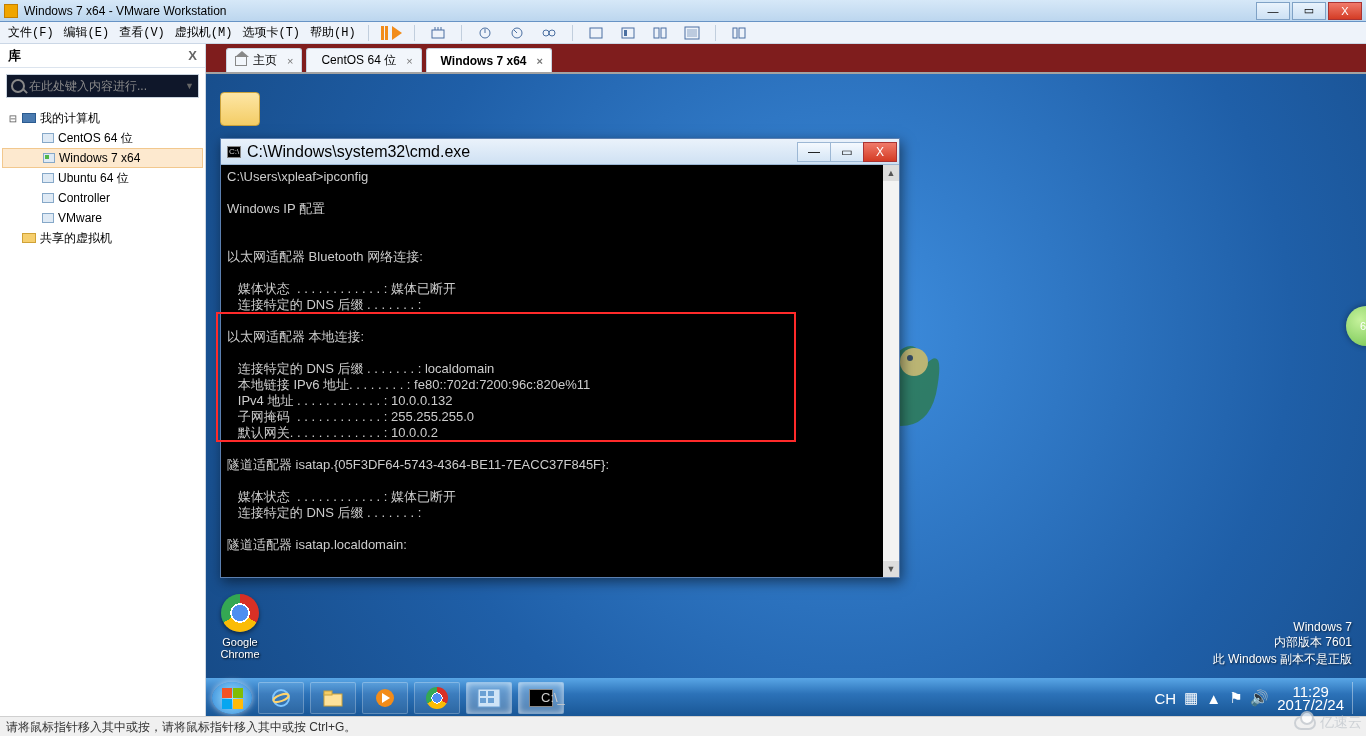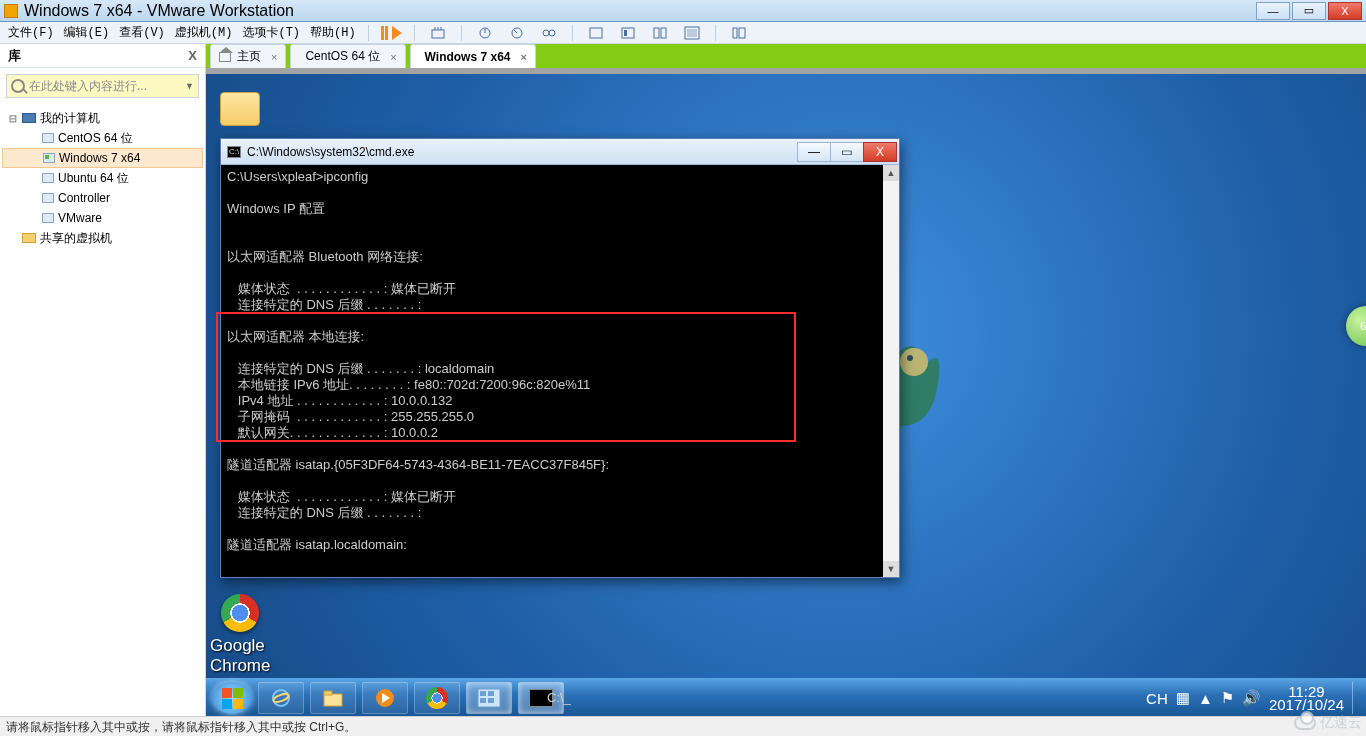--- a/index.html
+++ b/index.html
@@ -1,66 +1,66 @@
 <!DOCTYPE html>
 <html><head>
 <meta charset="utf-8">
 <style>
 * { margin:0; padding:0; box-sizing:border-box; font-family:"Microsoft YaHei","Segoe UI",Tahoma,sans-serif; }
 body { width:1366px; height:736px; background:#fff; overflow:hidden; position:relative; font-size:12px; }
 
 
 .outerbar { height:22px; background:linear-gradient(#d6e8f8,#bcd6ee); border-bottom:1px solid #6793c5; display:flex; align-items:center; padding:0 4px; }
 .outerbar .icon-sq { width:14px; height:14px; background:#f0a500; border:1px solid #c47f00; margin-right:6px; }
-.outerbar .ttl { color:#000; font-size:16px; }
+.outerbar .ttl { color:#000; font-size:12px; }
 .outerbar .ctrls { margin-left:auto; display:flex; gap:2px; }
 .outerbar .ctrls div { width:34px; height:18px; border:1px solid #7fa2c6; background:linear-gradient(#e9f3fc,#cde1f4); display:flex; align-items:center; justify-content:center; font-size:11px; }
 .outerbar .ctrls .close { background:linear-gradient(#f07a6a,#d43c25); color:#fff; border-color:#a33; }
 
 
 .menubar { height:22px; background:#eef3fa; display:flex; align-items:center; padding:0 8px; gap:10px; border-bottom:1px solid #cbd7e6; font-size:12px;}
 .menubar span { cursor:default;font-family:Liberation Mono, monospace; }
 
 .menubar .sep { width:1px; height:16px; background:#c1cedd; margin:0 2px;}
 .tb-btn { display:inline-flex; align-items:center; justify-content:center; width:22px; height:20px; }
 .tb-btn svg { width:16px; height:16px; }
 .play { display:flex; gap:1px; }
 .play .bar { width:3px; height:14px; background:#f28c1a; }
 .play .tri { width:0; height:0; border-top:7px solid transparent; border-bottom:7px solid transparent; border-left:10px solid #f28c1a; margin-left:3px;}
 
 
 .main { display:flex; height:674px; }
 .sidebar { width:206px; border-right:1px solid #cfd8e3; display:flex; flex-direction:column; }
 .side-hdr { height:24px; display:flex; align-items:center; padding:0 8px; font-weight:bold; font-size:13px; border-bottom:1px solid #dce4ee;}
 .side-hdr .x { margin-left:auto; color:#666; cursor:default;}
-.search { margin:6px; height:24px; border:1px solid #c8d2dd; display:flex; align-items:center; padding:4px 4px; gap:4px; color:#8a8a8a; background:#fef9c3;}
+.search { margin:6px; height:24px; border:1px solid #c8d2dd; display:flex; align-items:center; padding:4px 4px; gap:4px; color:#8a8a8a; background:#0f172a;}
 .search .mag { width:14px; height:14px; border:2px solid #888; border-radius:50%; position:relative;}
 .search .mag:after{content:'';position:absolute;width:6px;height:2px;background:#888;transform:rotate(45deg);left:9px;top:9px;}
 .search .dd { margin-left:auto; font-size:9px; color:#666;}
 .tree { padding:4px 2px; font-size:12px; }
 .tree .row { display:flex; align-items:center; height:20px; padding-left:6px; gap:4px; cursor:default;}
 .tree .row.l2 { padding-left:40px; }
 .tree .row.sel { background:#fde9cf; border:1px solid #f2c88e; }
 .tree .tg { width:10px; text-align:center; color:#555; font-size:10px;}
 .tree .pc-ico { width:14px; height:10px; background:#4b7bb0; border:1px solid #2b5b90;}
 .tree .vm-ico { width:12px; height:10px; border:1px solid #86a8c8; background:#dfeaf5;}
 .tree .vm-ico.on:before{content:'';display:block;margin:1px;width:4px;height:4px;background:#53b648;}
 .tree .fld-ico{width:14px;height:10px;background:#f6cf6e;border:1px solid #d0a236;}
 
 .content { flex:1; background:#2a6bbf; position:relative; }
-.tabs { height:30px; background:#84cc16; display:flex; align-items:flex-end; padding:0 4px; gap:4px; border-bottom:6px solid #a3a3a3;}
+.tabs { height:30px; background:#7f1d1d; display:flex; align-items:flex-end; padding:0 20px; gap:4px; border-bottom:2px solid #a3a3a3;}
 .tab { height:24px; background:#f2f6fb; border:1px solid #c7d3e1; border-bottom:none; border-radius:3px 3px 0 0; display:flex; align-items:center; padding:0 8px; gap:6px; font-size:12px;}
 .tab.active { background:#fff; font-weight:bold; }
 .tab .x { color:#777; font-size:11px; margin-left:4px;}
 .tab .h-ico{width:12px;height:10px;border:1px solid #888;position:relative;}
 .tab .h-ico:before{content:'';position:absolute;top:-6px;left:-1px;width:0;height:0;border-left:7px solid transparent;border-right:7px solid transparent;border-bottom:6px solid #888;}
 
 
 .vmarea { position:absolute; top:30px; left:0; right:0; bottom:0; background:#2a6bbf; background:radial-gradient(circle at 55% 40%, #3f8fe0 0%, #1f5fa8 60%, #164a86 100%); }
-.dicon { position:absolute; width:60px; text-align:left; color:#fff; font-size:17px; text-shadow:1px 1px 2px #000;}
+.dicon { position:absolute; width:60px; text-align:center; color:#fff; font-size:11px; text-shadow:1px 1px 2px #000;}
 .dicon .sq{ width:40px; height:34px; margin:0 auto 4px; border-radius:4px;}
 .chrome .sq{ background:radial-gradient(circle at 50% 50%, #4e8ef0 0 30%, #fff 30% 36%, transparent 36%), conic-gradient(#d93025 0 120deg,#fbbc05 120deg 240deg,#34a853 240deg 360deg); border-radius:50%; width:38px;height:38px; box-shadow:0 2px 4px rgba(0,0,0,.5);}
 .folder .sq{ background:linear-gradient(#fde6a5,#f4cd66); border:1px solid #caa23c;}
 
 .winwater { position:absolute; right:14px; bottom:50px; color:#fff; font-size:12px; text-align:right; text-shadow:1px 1px 2px rgba(0,0,0,.6);}
 
 
 .taskbar { position:absolute; left:0; right:0; bottom:0; height:40px; background:linear-gradient(#59a6e6,#2c72b8 40%,#175493); display:flex; align-items:center; padding:0 6px; gap:6px;}
 .start { width:40px; height:32px; border-radius:50%; background:radial-gradient(circle,#9fe0ff,#3088d8); display:flex; align-items:center; justify-content:center; box-shadow:0 0 6px rgba(255,255,255,.6);}
 .start .flag{display:grid;grid-template-columns:10px 10px;grid-template-rows:10px 10px;gap:1px;}
@@ -68,21 +68,21 @@
 .start .flag div:nth-child(3){background:#05a6f0;} .start .flag div:nth-child(4){background:#ffba08;}
 .tb-item{ width:46px; height:32px; background:rgba(255,255,255,.08); border:1px solid rgba(255,255,255,.25); border-radius:2px; display:flex; align-items:center; justify-content:center;}
 .tb-item.active{ background:rgba(255,255,255,.25); box-shadow:inset 0 0 6px rgba(255,255,255,.6);}
 .tray{ margin-left:auto; display:flex; align-items:center; gap:8px; color:#fff; font-size:15px;}
 .tray .clock{ text-align:center; line-height:13px;}
 
 
 .cmdwin { position:absolute; left:14px; top:64px; width:680px; background:#e9eff6; border:1px solid #5b7fb0; box-shadow:2px 4px 12px rgba(0,0,0,.5);}
 .cmdwin .titlebar{ height:26px; background:linear-gradient(#eaf2fb,#cfe1f3); display:flex; align-items:center; padding:0 2px 0 6px; gap:6px; border-bottom:1px solid #9cb7d4;}
 .cmdwin .titlebar .ci{ width:14px; height:12px; background:#000; border:1px solid #888; font-size:8px; color:#ccc; text-align:center; line-height:10px;}
-.cmdwin .titlebar .t{ font-size:12px;}
+.cmdwin .titlebar .t{ font-size:16px;}
 .cmdwin .titlebar .btns{ margin-left:auto; display:flex;}
 .cmdwin .titlebar .btns div{ width:34px; height:20px; border:1px solid #9cb7d4; background:linear-gradient(#f4f9fe,#d6e6f5); margin-left:-1px; display:flex;align-items:center;justify-content:center; font-size:12px;}
 .cmdwin .titlebar .btns .cl{ background:linear-gradient(#f07a6a,#d43c25); color:#fff; border-color:#a33;}
 .cmdblack{ background:#000; color:#ccc; font-family:"NSimSun","SimSun","Consolas",monospace; font-size:13px; line-height:16px; padding:4px 6px; height:412px; overflow:hidden; position:relative; white-space:pre; }
 .cmdblack .sb{ position:absolute; right:0; top:0; width:16px; height:100%; background:#eee;}
 .cmdblack .sb .up,.cmdblack .sb .dn{height:16px;background:#ddd;display:flex;align-items:center;justify-content:center;font-size:9px;color:#555;}
 .cmdblack .sb .tr{flex:1;background:#f3f3f3;}
 .cmdblack .sb{display:flex;flex-direction:column;}
 .redbox{ position:absolute; border:2px solid #ff2a2a; left:10px; top:238px; width:580px; height:130px; pointer-events:none;}
 
@@ -292,20 +292,25 @@
 
    媒体状态  . . . . . . . . . . . . : 媒体已断开
    连接特定的 DNS 后缀 . . . . . . . :
 
 隧道适配器 isatap.localdomain:</span>
           <div class="sb"><div class="up">▲</div><div class="tr"></div><div class="dn">▼</div></div>
         </div>
       </div>
       <div class="redbox"></div>
 
+      <div class="winwater">
+        <div>Windows 7</div>
+        <div>内部版本 7601</div>
+        <div>此 Windows 副本不是正版</div>
+      </div>
 
       <div class="taskbar">
         <div class="start">
             <div class="flag">
               <div></div>
               <div></div>
               <div></div>
               <div></div>
             </div>
           </div>
@@ -333,31 +338,31 @@
         <div class="tb-item active">
             <svg width="24" height="20">
               <rect x="1" y="1" width="22" height="18" fill="#cfe4f7" stroke="#6aa0d4"></rect>
               <rect x="3" y="3" width="6" height="5" fill="#6aa0d4"></rect>
               <rect x="11" y="3" width="6" height="5" fill="#6aa0d4"></rect>
               <rect x="3" y="10" width="6" height="5" fill="#6aa0d4"></rect>
               <rect x="11" y="10" width="6" height="5" fill="#6aa0d4"></rect>
             </svg>
           </div>
         <div class="tb-item active">
-            <div style="width:24px;height:18px;background:#000;border:1px solid #888;color:#ccc;font-size:13px;padding-left:17px">C:\_</div>
+            <div style="width:24px;height:18px;background:#000;border:1px solid #888;color:#ccc;font-size:13px;padding-left:11px">C:\_</div>
           </div>
         <div class="tray">
           <span>CH</span>
           <span>▦</span>
           <span>▲</span>
           <span>⚑</span>
           <span>🔊</span>
           <div class="clock">
             <div>11:29</div>
-            <div>2017/10/24</div>
+            <div>2017/2/24</div>
           </div>
           <div style="width:8px;height:32px;border-left:1px solid rgba(255,255,255,.4)"></div>
         </div>
       </div>
 
       <div class="gball">
           <span>69</span>
         </div>
     </div>
   </div>

